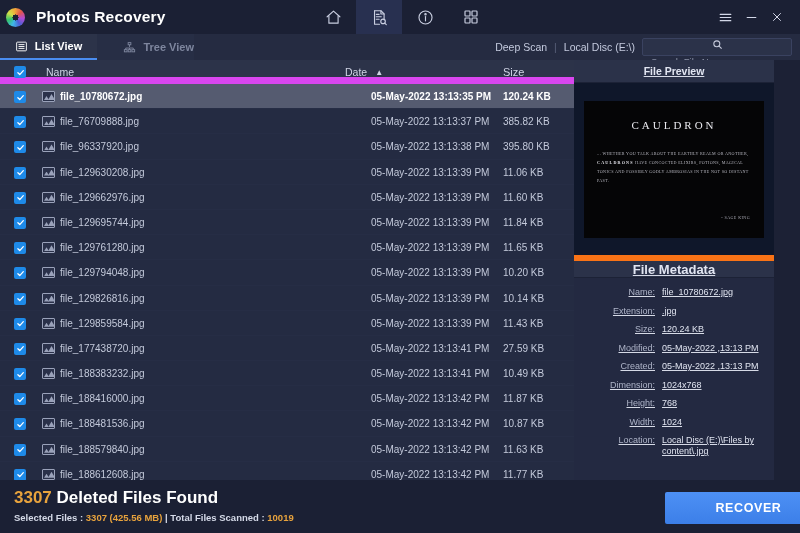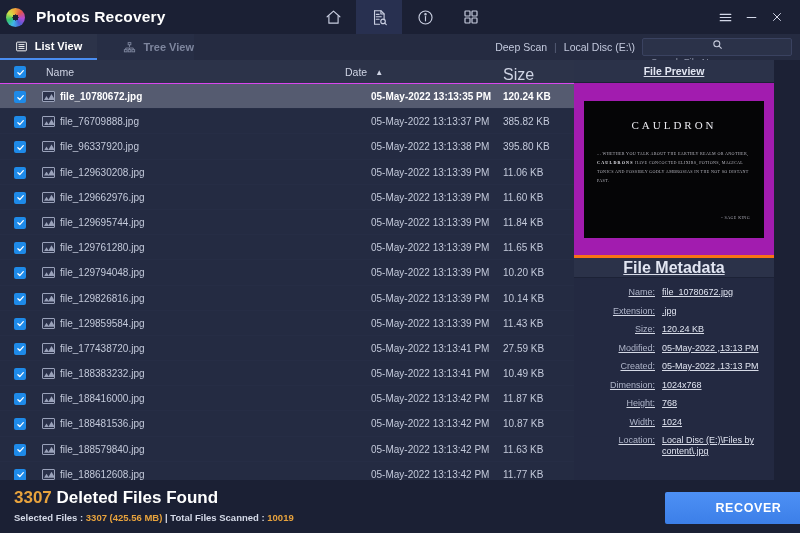--- a/index.html
+++ b/index.html
@@ -86,27 +86,27 @@
   
   .main {
     position: absolute; left: 0; top: 60px; width: 800px; height: 420px;
   }
   .filelist {
     position: absolute; left: 0; top: 0; width: 600px; height: 420px;
     background: #242b42;
   }
   .list-head {
     position: relative; height: 24px; width: 600px;
-    background: #2c3349; border-bottom: 1px solid #d946ef;
+    background: #2c3349; border-bottom: 7px solid #d946ef;
   }
   .col-check { position: absolute; left: 14px; top: 6px; }
   .col-name  { position: absolute; left: 46px; top: 6px; font-size: 10.5px; color: #cfd4e4; }
   .col-date  { position: absolute; left: 345px; top: 6px; font-size: 10.5px; color: #cfd4e4;
                display: flex; align-items: center; gap: 8px; }
-  .col-size  { position: absolute; left: 503px; top: 6px; font-size: 16px; color: #cfd4e4; }
+  .col-size  { position: absolute; left: 503px; top: 6px; font-size: 11px; color: #cfd4e4; }
   .sort-arrow { font-size: 8px; color: #cfd4e4; }
 
   .rows { position: relative; width: 589px; height: 396px; overflow: hidden; }
   .row {
     position: relative; height: 25.2px; width: 589px;
     border-bottom: 1px solid #262d45;
   }
   .row.selected { background: #555b70; }
   .row .r-check { position: absolute; left: 14px; top: 7px; }
   .row .r-ico   { position: absolute; left: 42px; top: 7px; }
@@ -159,21 +159,21 @@
   }
   .panel-title {
     height: 23px; width: 200px; background: #2b3249;
     display: flex; align-items: center; justify-content: center;
     font-size: 10.5px; font-weight: bold; color: #e2e6f2;
     border-bottom: 1px solid #1c2236;
   }
   .preview-area {
     height: 172px; width: 200px;
     display: flex; align-items: center; justify-content: center;
-    background: #a21caf;
+    background: #0f172a;
   }
   .preview-img {
     width: 180px; height: 137px; background: #050506;
     position: relative; overflow: hidden;
   }
   .pv-title {
     position: absolute; top: 18px; left: 0; width: 100%;
     text-align: center; color: #e9e9ee;
     font-family: "Liberation Serif", serif;
     font-size: 11px; letter-spacing: 3px;
@@ -186,22 +186,22 @@
   .pv-body b { color: #e3e3ea; letter-spacing: 1.2px; }
   .pv-sig {
     position: absolute; bottom: 18px; right: 14px;
     color: #a9a9b4; font-family: "Liberation Serif", serif; font-size: 4.1px;
     letter-spacing: .4px;
   }
 
   .meta-title {
     height: 23px; width: 200px; background: #2b3249;
     display: flex; align-items: center; justify-content: center;
-    font-size: 16px; font-weight: bold; color: #e2e6f2;
-    border-top: 3px solid #f97316; border-bottom: 1px solid #1c2236;
+    font-size: 13px; font-weight: bold; color: #e2e6f2;
+    border-top: 6px solid #f97316; border-bottom: 1px solid #1c2236;
   }
   .meta-list { padding: 9px 0 0 0; }
   .meta-row { display: flex; margin-bottom: 7.5px; font-size: 9px; line-height: 11px; }
   .meta-key {
     width: 88px; text-align: right; padding-right: 7px;
     color: #aeb4c8; flex: 0 0 auto;
   }
   .meta-val { color: #dfe3ef; flex: 1 1 auto; padding-right: 6px; }
 
   

